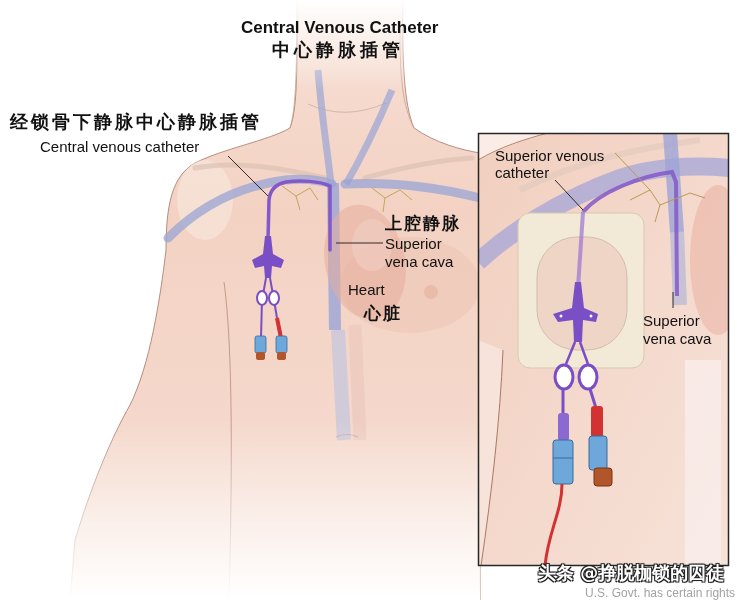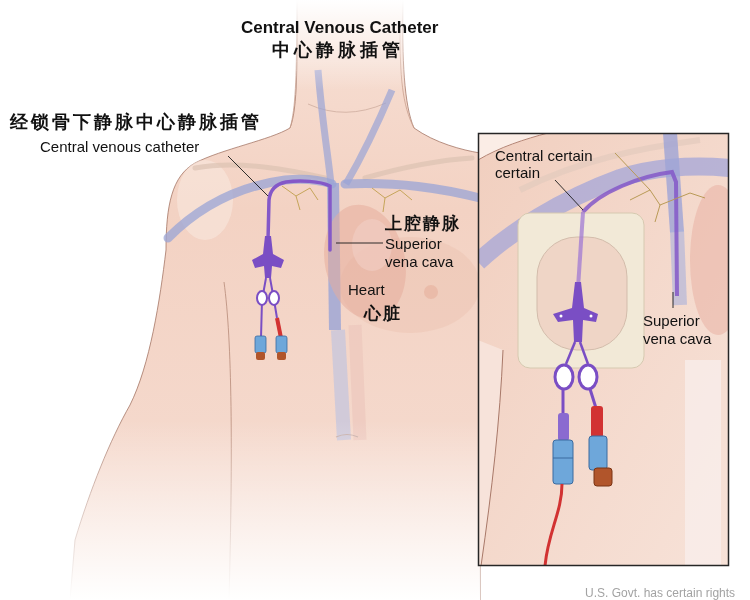--- a/index.html
+++ b/index.html
@@ -158,19 +158,20 @@
   <div class="lbl zh" style="left:10px; top:113px; font-size:18px; letter-spacing:3px;">经锁骨下静脉中心静脉插管</div>
   <div class="lbl en" style="left:40px; top:139px;">Central venous catheter</div>
 
   <div class="lbl zh" style="left:385px; top:215px; font-size:17px; letter-spacing:2px;text-align:center;">上腔静脉</div>
   <div class="lbl en" style="left:385px; top:236px;">Superior</div>
   <div class="lbl en" style="left:385px; top:254px;">vena cava</div>
 
   <div class="lbl en" style="left:348px; top:282px;">Heart</div>
   <div class="lbl zh" style="left:348px; top:305px; font-size:17px; letter-spacing:2px;margin-left:16px;">心脏</div>
 
-  <div class="lbl en" style="left:495px; top:148px;">Central certain</div>
-  <div class="lbl en" style="left:495px; top:165px;">certain</div>
+  <div class="lbl en" style="left:495px; top:148px;">Superior venous</div>
+  <div class="lbl en" style="left:495px; top:165px;">catheter</div>
   <div class="lbl en" style="left:643px; top:313px;">Superior</div>
   <div class="lbl en" style="left:643px; top:331px;">vena cava</div>
 
+  <div class="lbl wm-main" style="left:538px; top:564px;">头条 @挣脱枷锁的囚徒</div>
   <div class="lbl wm-rights" style="left:585px; top:587px;">U.S. Govt. has certain rights</div>
 </div>
 
 </body></html>

